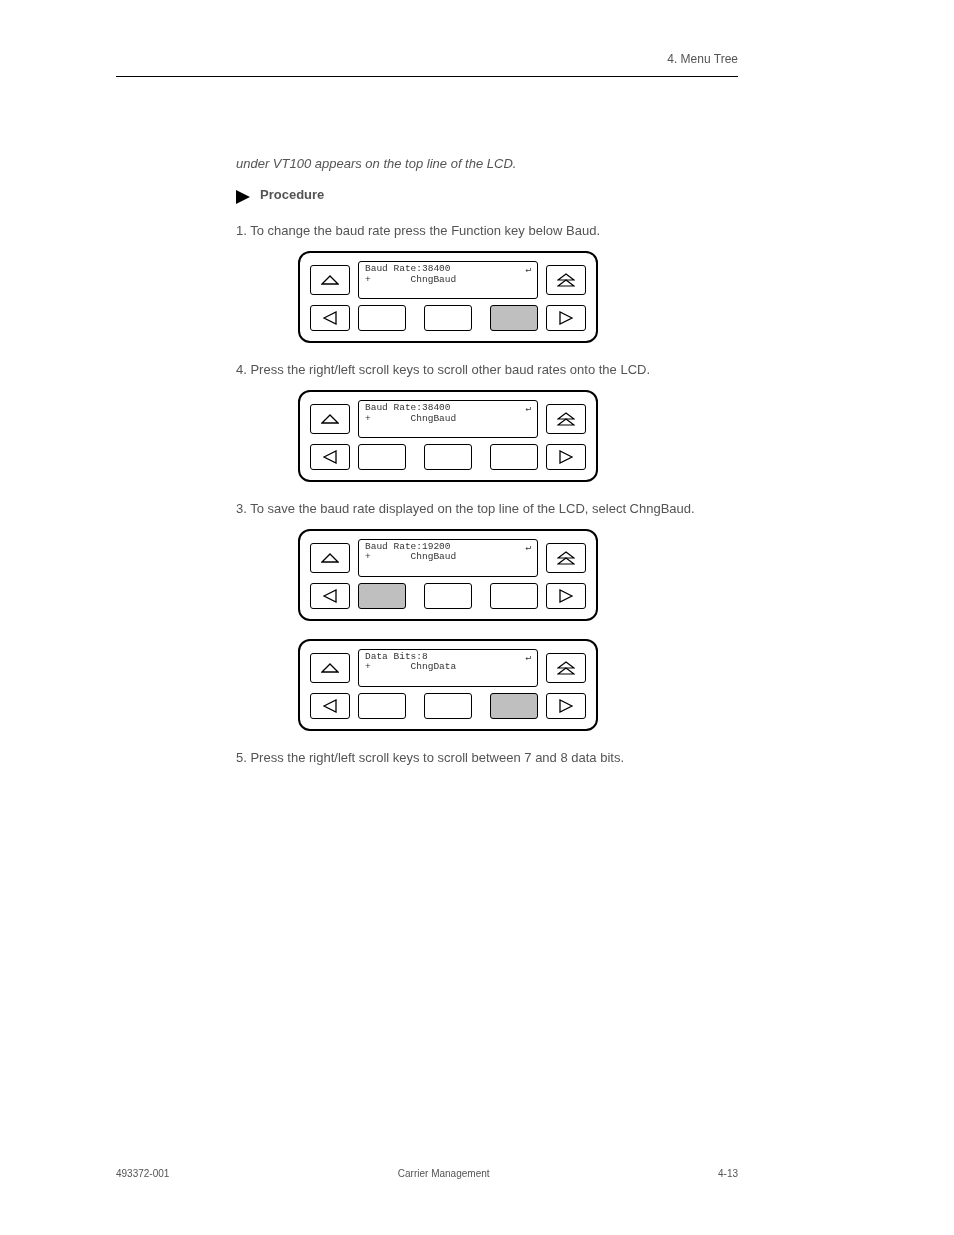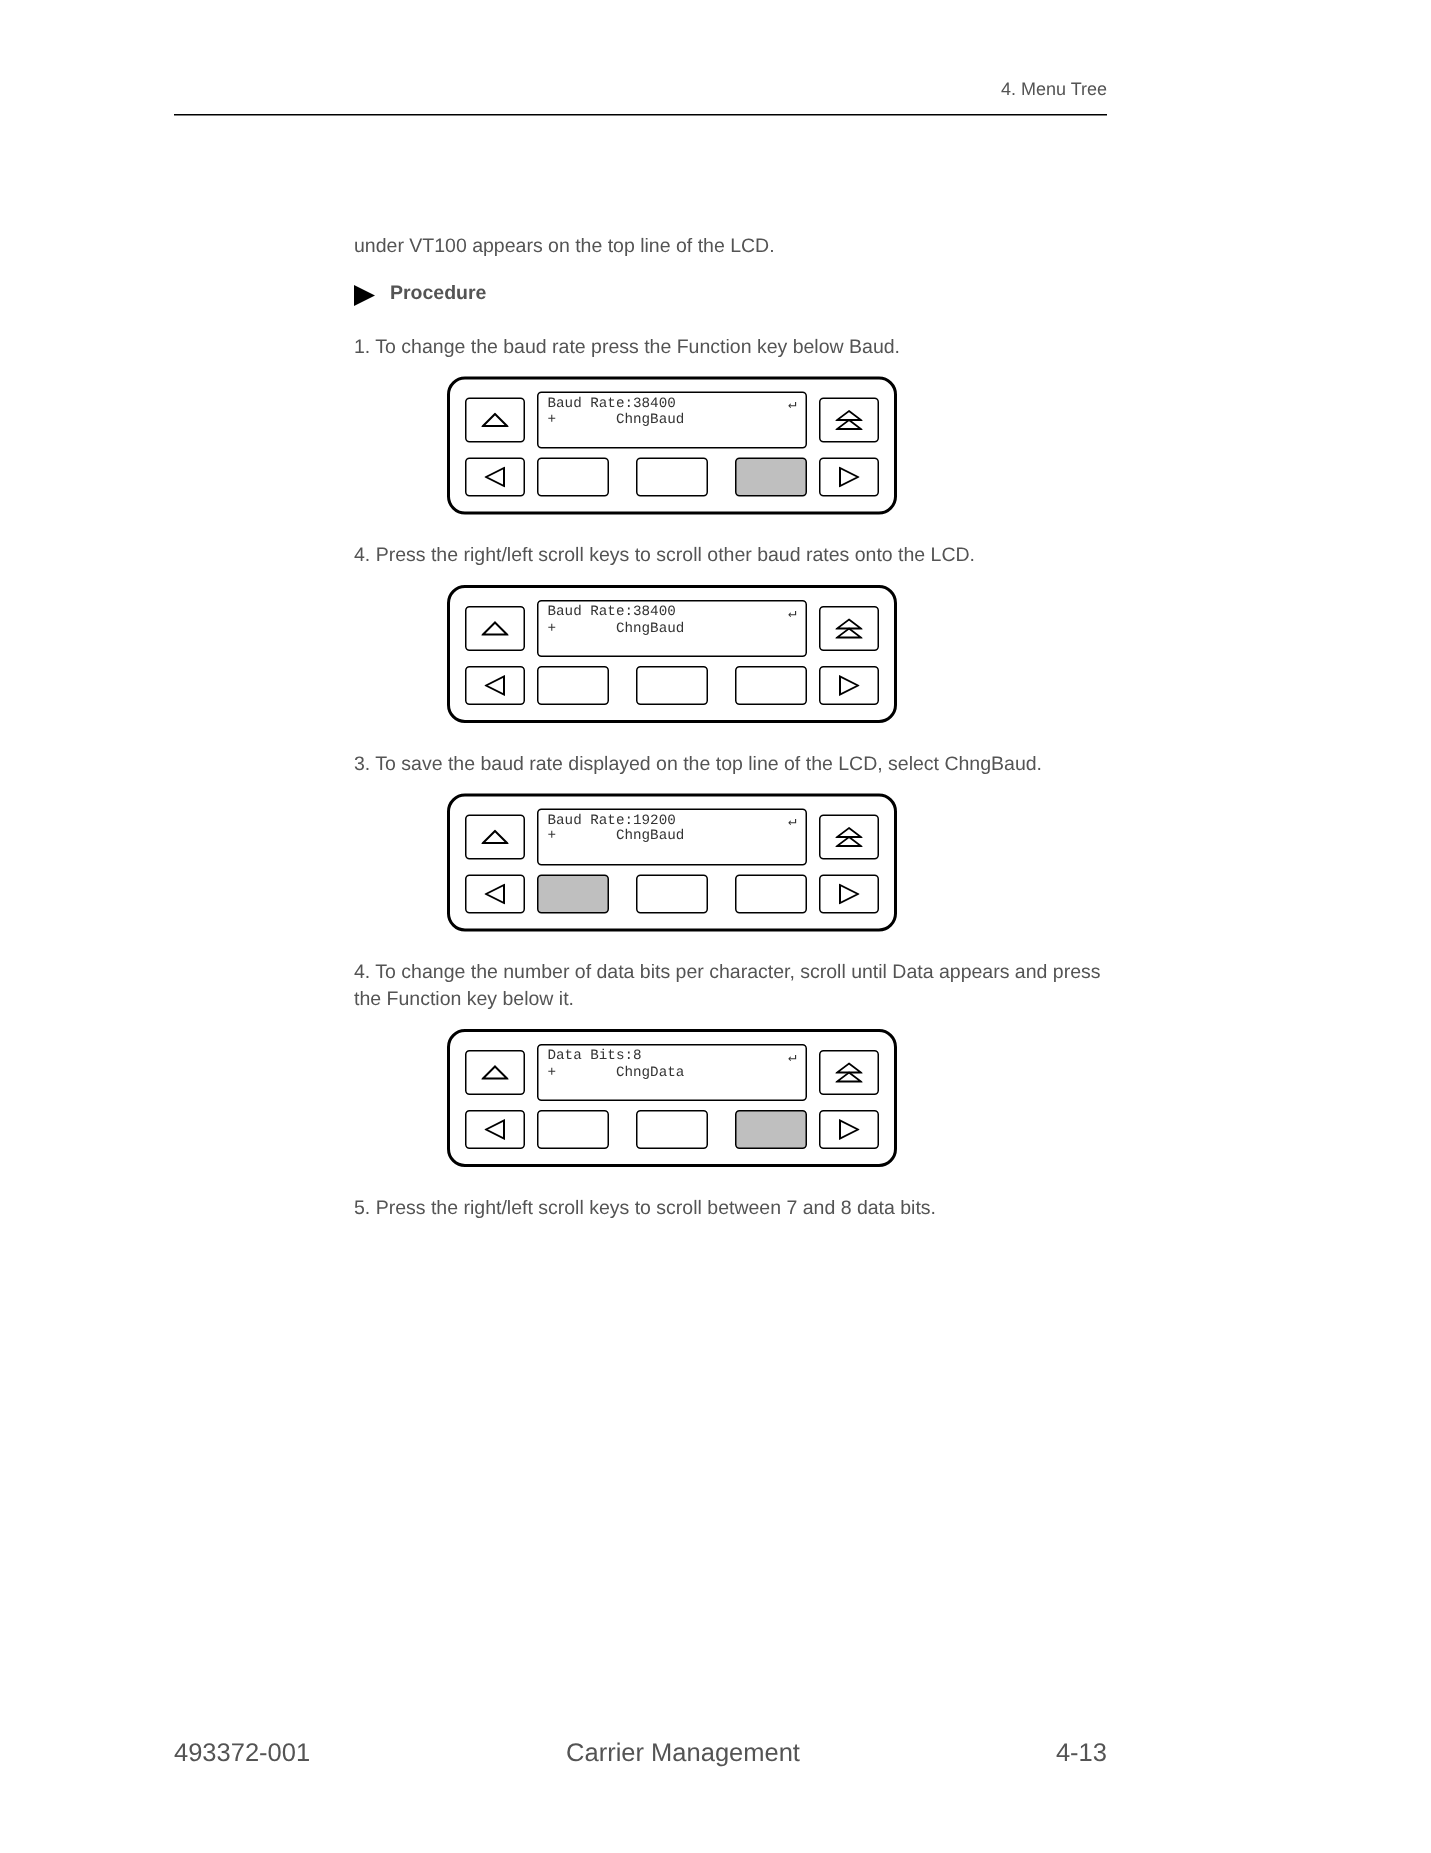--- a/index.html
+++ b/index.html
@@ -34,20 +34,21 @@
   }
   .content {
     position: absolute;
     top: 156px;
     left: 236px;
     right: 116px;
   }
   .intro {
     font-size: 13px;
     color: #545454;
+    font-style: italic;
   }
   .bullet-row {
     display: flex;
     align-items: center;
     margin-top: 16px;
     margin-bottom: 14px;
   }
   .bullet-row .tri {
     flex: 0 0 auto;
     margin-right: 10px;
@@ -133,21 +134,21 @@
     margin: 0 8px;
     justify-content: space-between;
   }
   .footer {
     position: absolute;
     left: 116px;
     right: 116px;
     bottom: 56px;
     display: flex;
     justify-content: space-between;
-    font-size: 17px;
+    font-size: 10px;
     color: #545454;
     margin-top: 22px;
   }
   svg { display: block; }
 </style>
 </head>
 <body>
 
 <div class="page">
 
@@ -292,21 +293,20 @@
               <svg width="14" height="14" viewBox="0 0 14 14">
                   <polygon points="13,7 1,1 1,13" fill="none" stroke="#000" stroke-width="1.3"></polygon>
                 </svg>
             </div>
           </div>
         </div>
       </div>
     </div>
 
     <div class="step">
-      <div class="step-text">4.  To change the number of data bits per character, scroll until Data appears and press the Function key below it.</div>
       <div class="panel-wrap">
         <div class="panel">
           <div class="panel-row top">
             <div class="key side">
               <svg width="18" height="10" viewBox="0 0 18 10">
                   <polygon points="9,1 17,9 1,9" fill="none" stroke="#000" stroke-width="1.3"></polygon>
                 </svg>
             </div>
             <div class="lcd">
               <span class="corner">↵</span>

